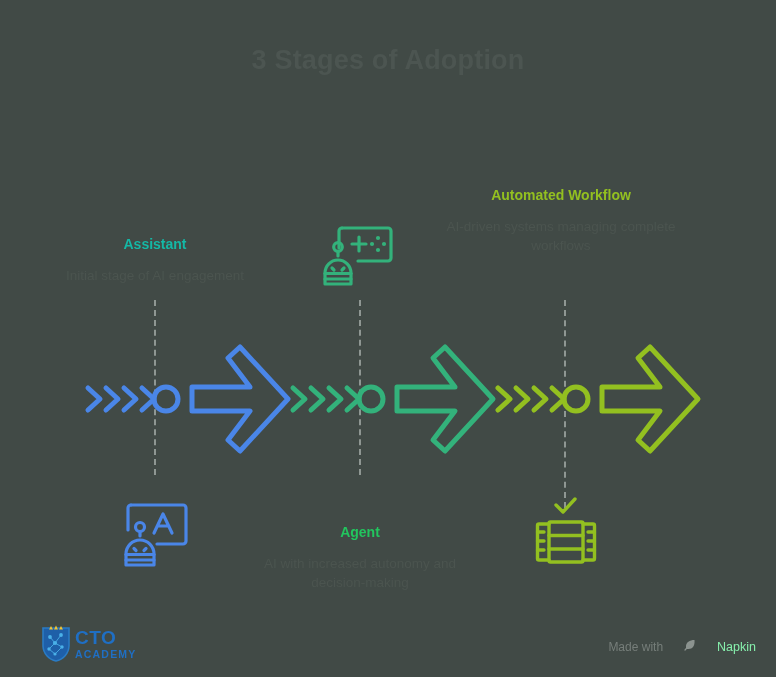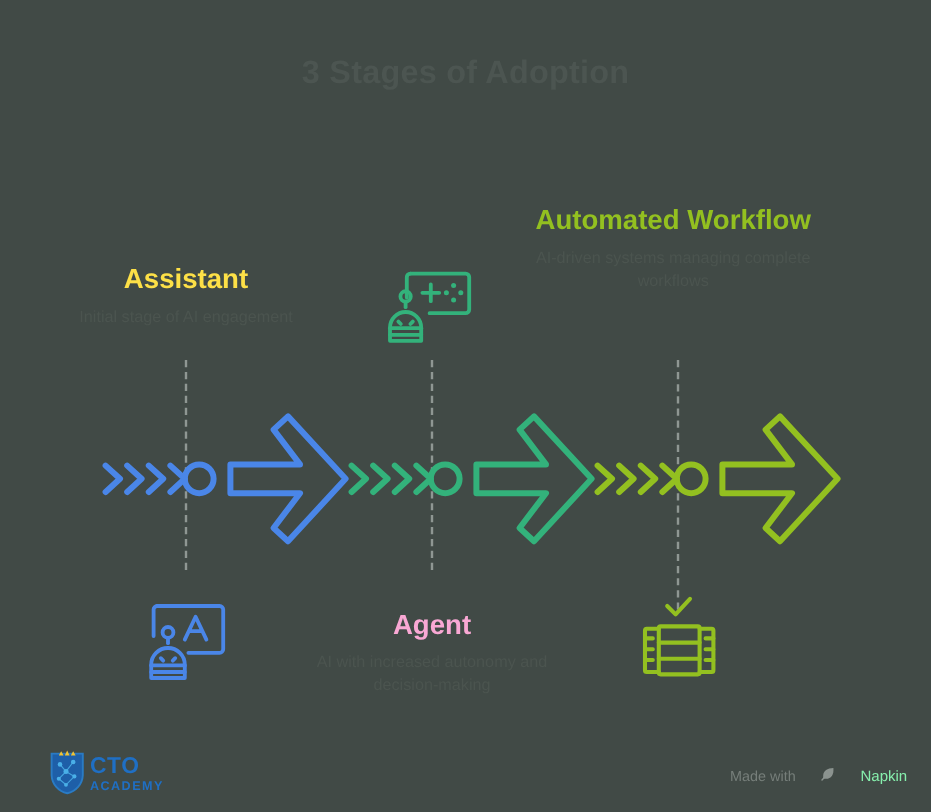--- a/index.html
+++ b/index.html
@@ -31,37 +31,37 @@
     letter-spacing: 0.2px;
   }
 
   
   .stage-label {
     position: absolute;
     text-align: center;
     width: 240px;
   }
   .stage-title {
-    font-size: 23px;
+    font-size: 14px;
     font-weight: bold;
     line-height: 24px;
-    margin: 4px 0 10px 0;
+    margin: 16px 0 10px 0;
   }
   .stage-desc {
     font-size: 13.5px;
     line-height: 19px;
     color: #4b544f;
     margin: 0;
   }
 
   #label-assistant { left: 35px; top: 216px; }
-  #label-assistant .stage-title { color: #fde047; }
+  #label-assistant .stage-title { color: #14b8a6; }
 
   #label-agent { left: 240px; top: 504px; }
-  #label-agent .stage-title { color: #f9a8d4; }
+  #label-agent .stage-title { color: #22c55e; }
 
   #label-workflow { left: 441px; top: 167px; }
   #label-workflow .stage-title { color: #93c020; }
 
   
   .dash-line {
     position: absolute;
     width: 0;
     border-left: 2px dashed #8f9793;
   }

